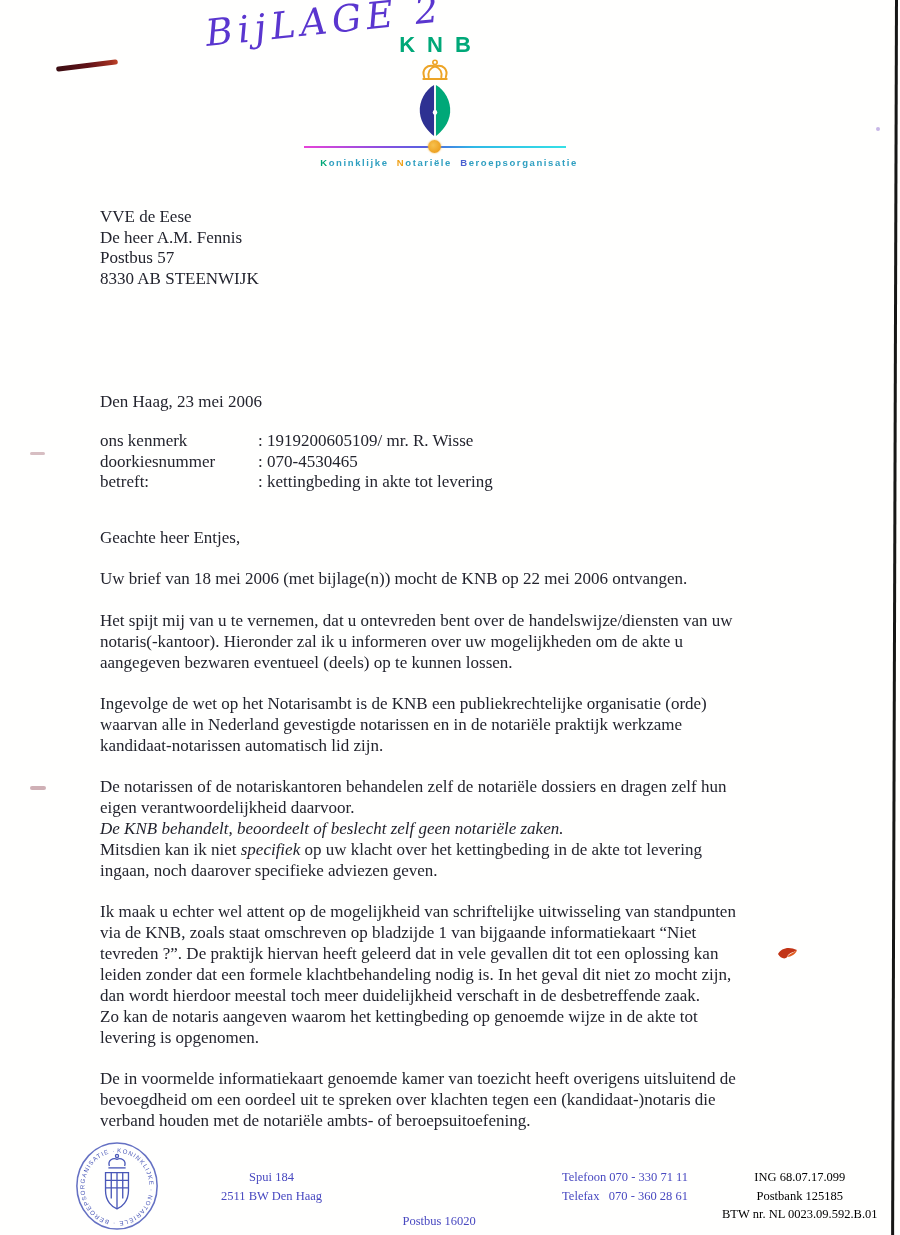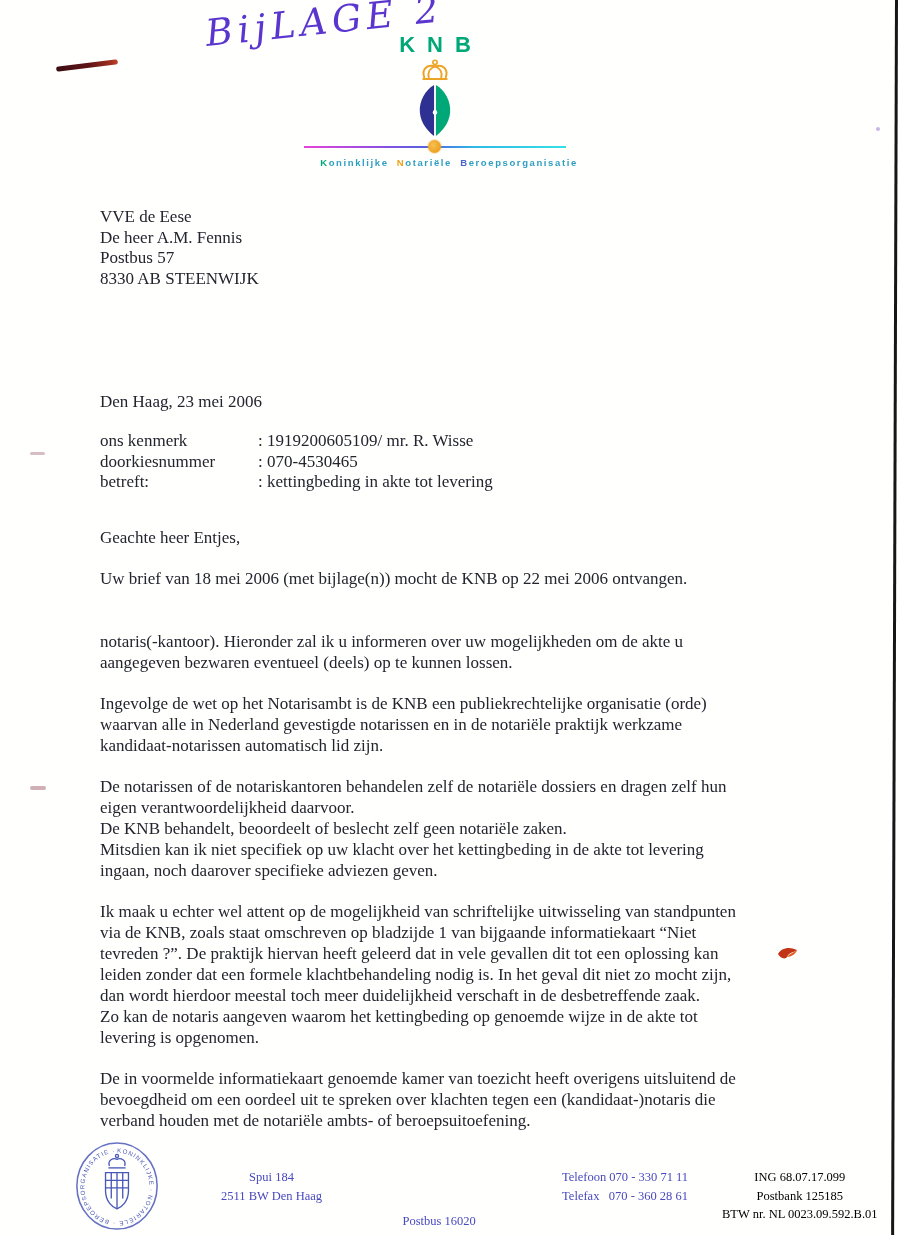--- a/index.html
+++ b/index.html
@@ -39,21 +39,21 @@
   .tagline{margin-top:3px;font-family:"Liberation Sans",sans-serif;font-weight:bold;
            font-size:9.5px;letter-spacing:1.6px;word-spacing:4px;white-space:nowrap;padding-left:28px;}
 
   
   .recipient{position:absolute;left:100px;top:207px;font-size:17px;line-height:20.6px;}
   .dateline{position:absolute;left:100px;top:392px;font-size:17px;}
   .refs{position:absolute;left:100px;top:431px;font-size:17px;line-height:20.7px;}
   .ref-label{display:inline-block;width:158px;}
   .body-block{position:absolute;left:100px;top:528px;width:795px;font-size:17px;}
   .para{line-height:20.9px;margin:0 0 20.5px 0;}
-  .it{}
+  .it{font-style:italic;}
 
   
   .seal-wrap{position:absolute;left:74px;top:1141px;line-height:0;}
   .footer-col{position:absolute;font-size:12.5px;line-height:18.5px;}
   .fline{white-space:pre;text-align:center;}
   .fc1{left:221px;top:1168px;}
   .fc2{left:390px;top:1168px;margin-top:44px;}
   .fc3{left:562px;top:1168px;}
   .fc4{left:722px;top:1168px;}
 </style>
@@ -109,21 +109,21 @@
   <div class="refs" id="refs">
       <div><span class="ref-label">ons kenmerk</span><span>:  1919200605109/ mr. R. Wisse</span></div>
       <div><span class="ref-label">doorkiesnummer</span><span>:  070-4530465</span></div>
       <div><span class="ref-label">betreft:</span><span>:  kettingbeding in akte tot levering</span></div>
     </div>
 
   <div class="body-block">
     <div class="para">Geachte heer Entjes,</div>
     <div id="paras">
         <div class="para"><span>Uw brief van 18 mei 2006 (met bijlage(n)) mocht de KNB op 22 mei 2006 ontvangen.</span></div>
-        <div class="para"><br><span>notaris(-kantoor). Hieronder zal ik u informeren over uw mogelijkheden om de akte u</span><br><span>aangegeven bezwaren eventueel (deels) op te kunnen lossen.</span></div>
+        <div class="para"><span>Het spijt mij van u te vernemen, dat u ontevreden bent over de handelswijze/diensten van uw</span><br><span>notaris(-kantoor). Hieronder zal ik u informeren over uw mogelijkheden om de akte u</span><br><span>aangegeven bezwaren eventueel (deels) op te kunnen lossen.</span></div>
         <div class="para"><span>Ingevolge de wet op het Notarisambt is de KNB een publiekrechtelijke organisatie (orde)</span><br><span>waarvan alle in Nederland gevestigde notarissen en in de notariële praktijk werkzame</span><br><span>kandidaat-notarissen automatisch lid zijn.</span></div>
         <div class="para"><span>De notarissen of de notariskantoren behandelen zelf de notariële dossiers en dragen zelf hun</span><br><span>eigen verantwoordelijkheid daarvoor.</span><br><span class="it">De KNB behandelt, beoordeelt of beslecht zelf geen notariële zaken.</span><br><span>Mitsdien kan ik niet </span><span class="it">specifiek</span><span> op uw klacht over het kettingbeding in de akte tot levering</span><br><span>ingaan, noch daarover specifieke adviezen geven.</span></div>
         <div class="para"><span>Ik maak u echter wel attent op de mogelijkheid van schriftelijke uitwisseling van standpunten</span><br><span>via de KNB, zoals staat omschreven op bladzijde 1 van bijgaande informatiekaart “Niet</span><br><span>tevreden ?”. De praktijk hiervan heeft geleerd dat in vele gevallen dit tot een oplossing kan</span><br><span>leiden zonder dat een formele klachtbehandeling nodig is. In het geval dit niet zo mocht zijn,</span><br><span>dan wordt hierdoor meestal toch meer duidelijkheid verschaft in de desbetreffende zaak.</span><br><span>Zo kan de notaris aangeven waarom het kettingbeding op genoemde wijze in de akte tot</span><br><span>levering is opgenomen.</span></div>
         <div class="para"><span>De in voormelde informatiekaart genoemde kamer van toezicht heeft overigens uitsluitend de</span><br><span>bevoegdheid om een oordeel uit te spreken over klachten tegen een (kandidaat-)notaris die</span><br><span>verband houden met de notariële ambts- of beroepsuitoefening.</span></div>
       </div>
   </div>
 
   <div class="red-mark">
     <svg width="26" height="18" viewBox="0 0 26 18">
       <path d="M2,9 C5,3 13,1 21,5 C17,8 13,7 11,12 C9,15 4,13 2,9 Z" fill="#c23416"></path>

